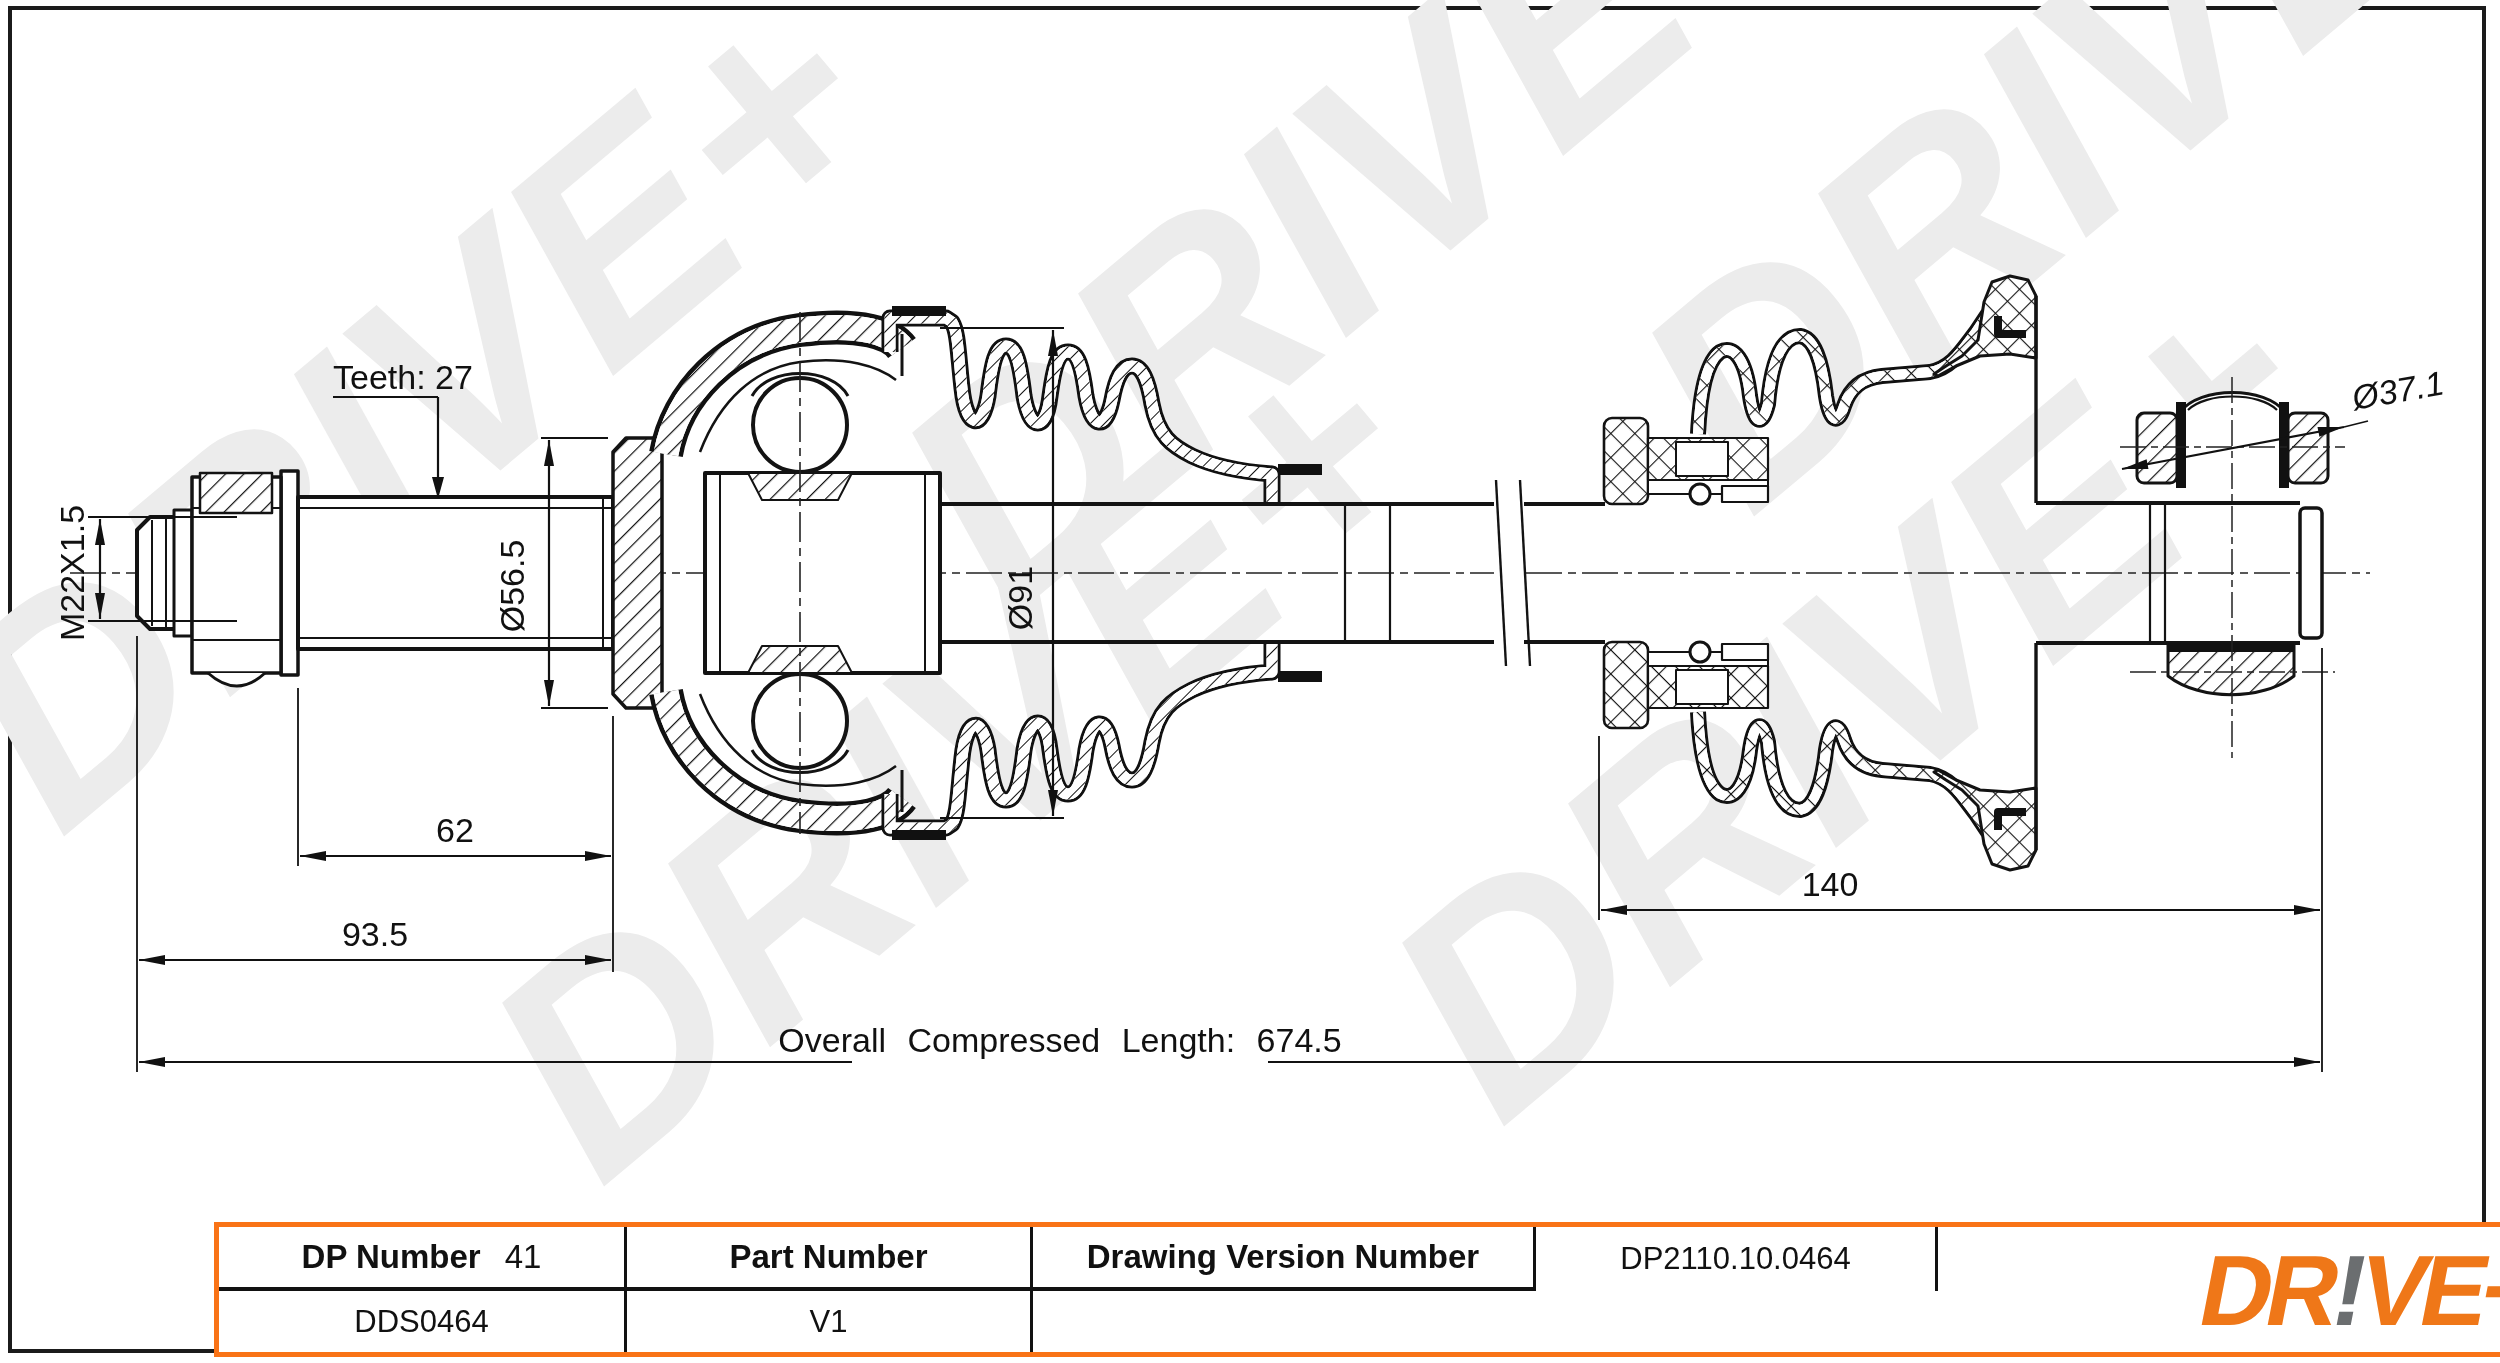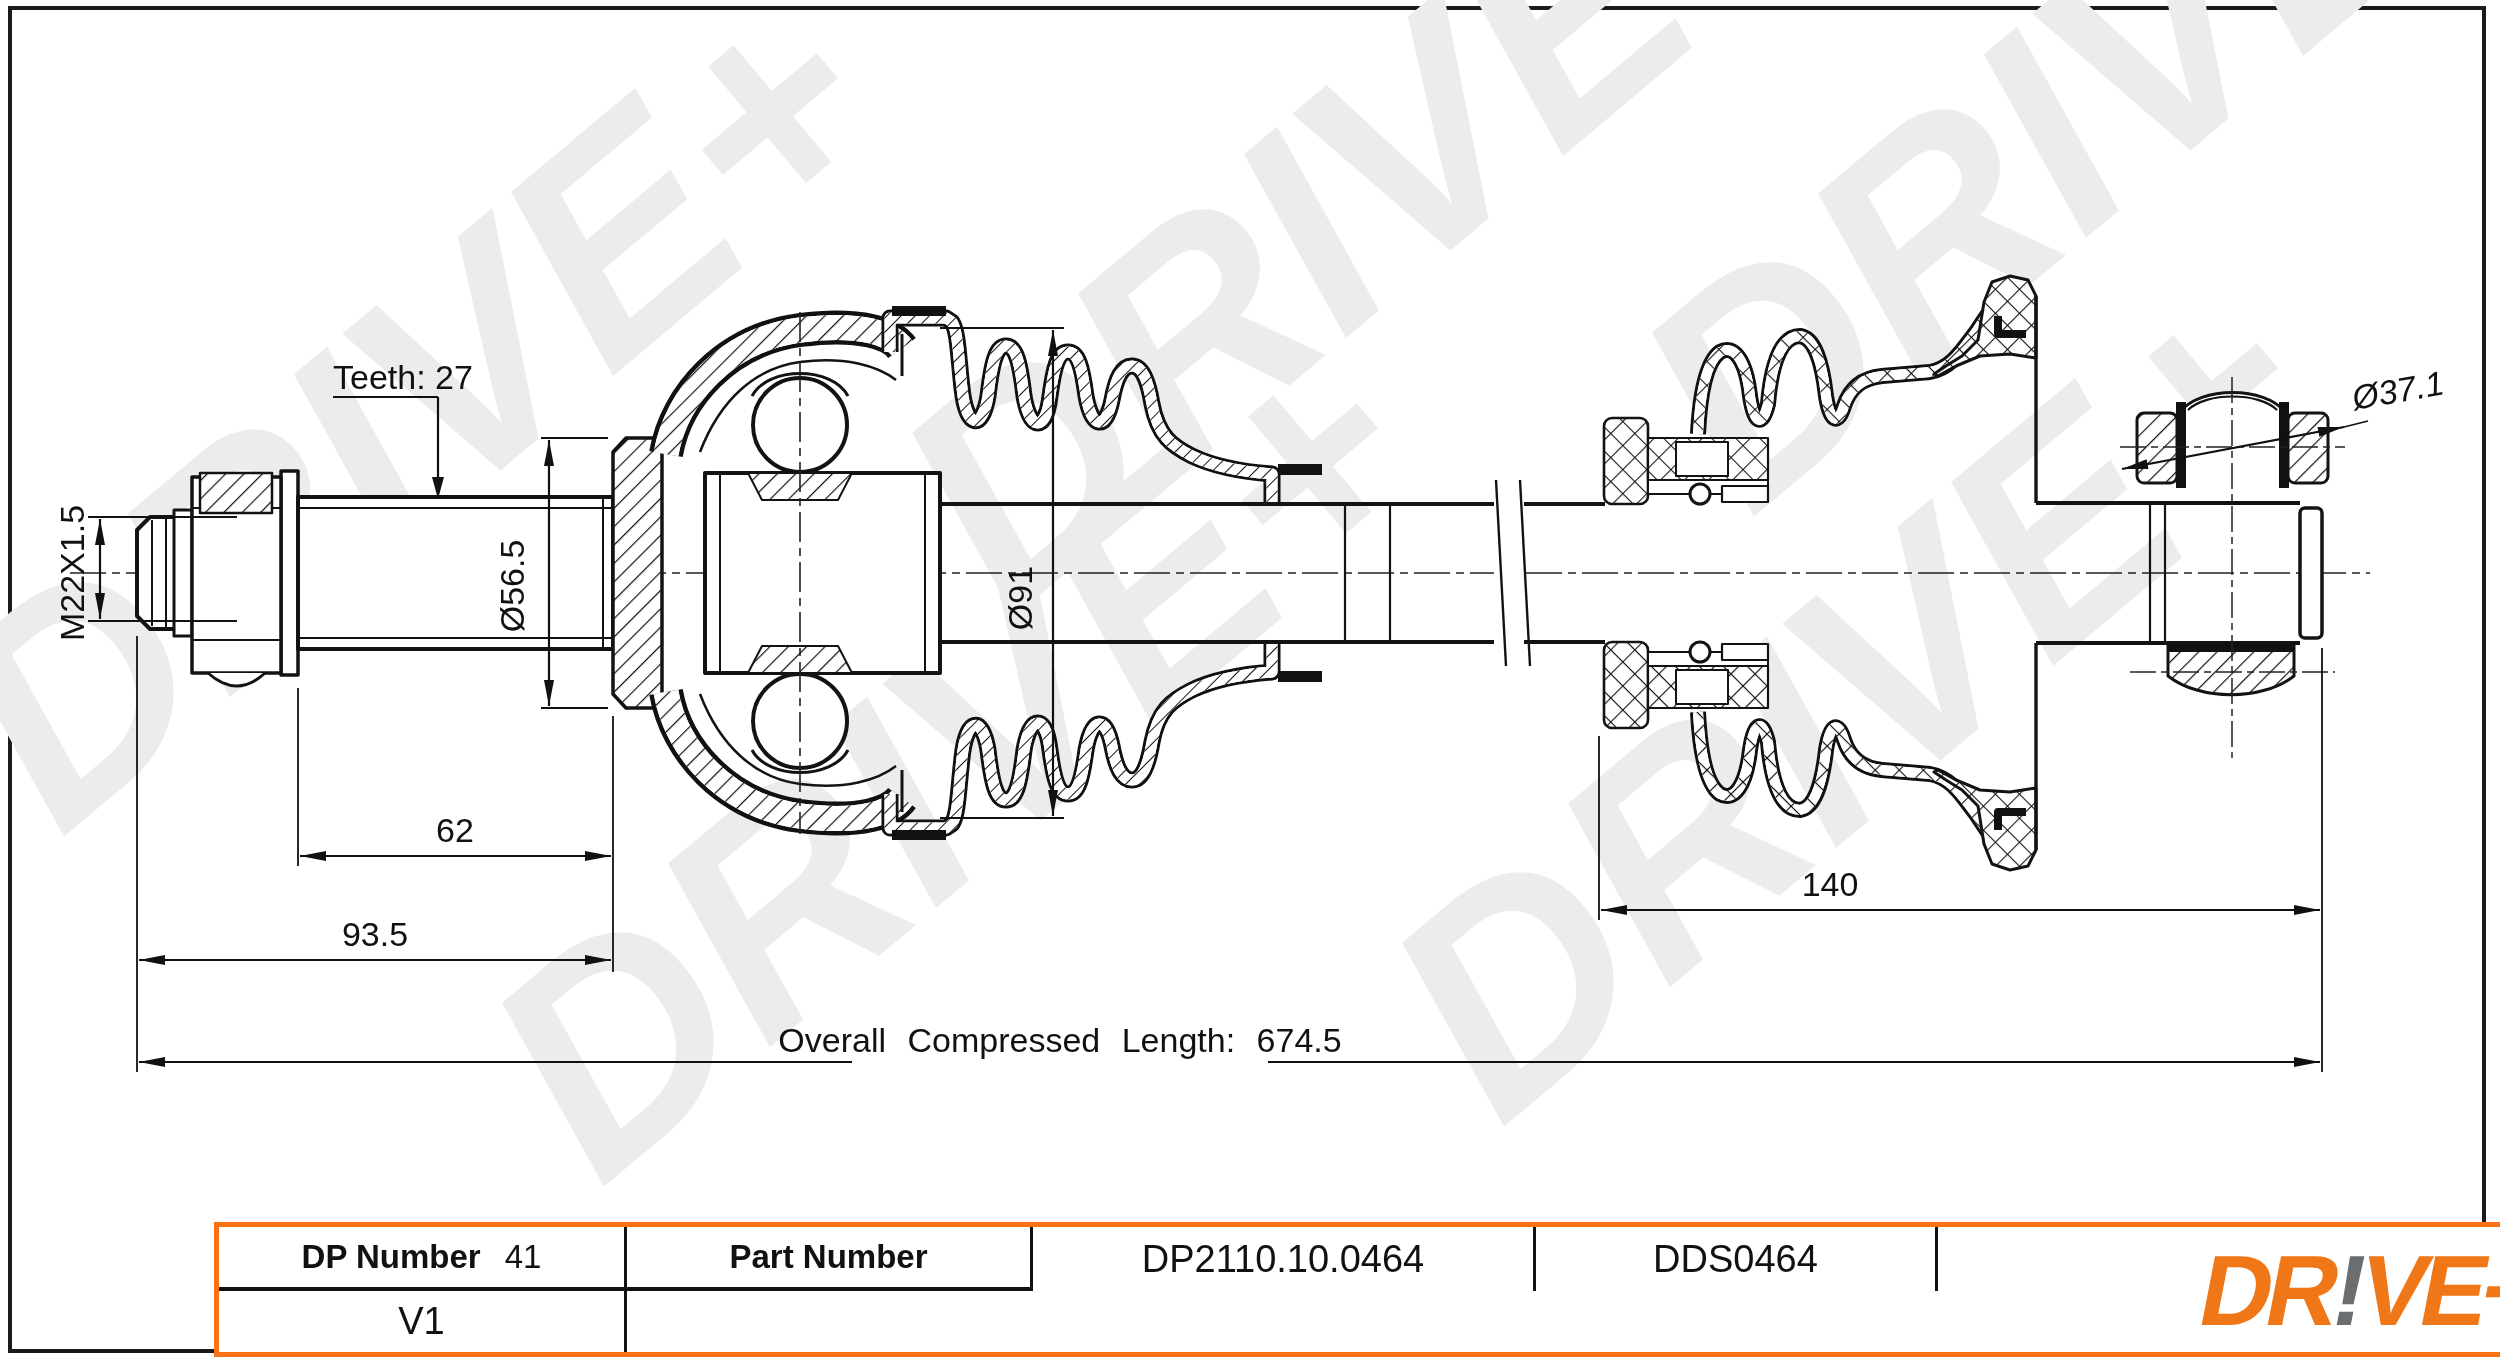--- a/index.html
+++ b/index.html
@@ -9,21 +9,21 @@
          border:4px solid #1b1b1b;box-sizing:border-box;}
   svg{position:absolute;left:0;top:0;}
   
   .tblock{position:absolute;left:214px;top:1222px;width:2460px;height:135px;
           border:5px solid #f97316;box-sizing:border-box;background:#fff;
           display:grid;grid-template-columns:408px 406px 503px 402px 1fr;
           grid-template-rows:64px 1fr;}
   .tblock .cell{border-right:3px solid #111;display:flex;align-items:center;
                 justify-content:center;box-sizing:border-box;white-space:pre;}
   .tblock .hdr{border-bottom:4px solid #111;font-weight:bold;font-size:33px;}
-  .tblock .val{font-size:38px;}
+  .tblock .val{font-size:31px;}
   .tblock .logo-cell{grid-row:1/3;grid-column:5;border-right:none;
                      display:flex;align-items:center;justify-content:center;}
   .hsuf{font-weight:normal;margin-left:24px;}
   .logo{font-size:100px;font-weight:bold;letter-spacing:-6px;
         transform:skewX(-11deg);line-height:1;}
   .dimtxt{font-size:34px;fill:#111;}
   .ovl{word-spacing:12px;}
 </style>
 </head>
 <body>
@@ -222,20 +222,21 @@
     <text class="dimtxt" x="455" y="842" text-anchor="middle">62</text>
     <text class="dimtxt" x="375" y="946" text-anchor="middle">93.5</text>
     <text class="dimtxt" x="1830" y="896" text-anchor="middle">140</text>
     <text class="dimtxt ovl" x="1060" y="1052" text-anchor="middle">Overall Compressed Length: 674.5</text>
   </g>
 </svg>
 
 <div class="tblock">
   <div class="cell hdr"><span>DP Number</span><span class="hsuf">41</span></div>
   <div class="cell hdr"><span>Part Number</span></div>
+  <div class="cell hdr"><span>Drawing Version Number</span></div>
   <div class="cell logo-cell">
     <div class="logo">
       <span style="color:#EF7718">DR</span><span style="color:#6B6E70">!</span><span style="color:#EF7718">VE+</span>
     </div>
   </div>
   <div class="cell val"><span>DP2110.10.0464</span></div>
   <div class="cell val"><span>DDS0464</span></div>
   <div class="cell val"><span>V1</span></div>
 </div>
 

